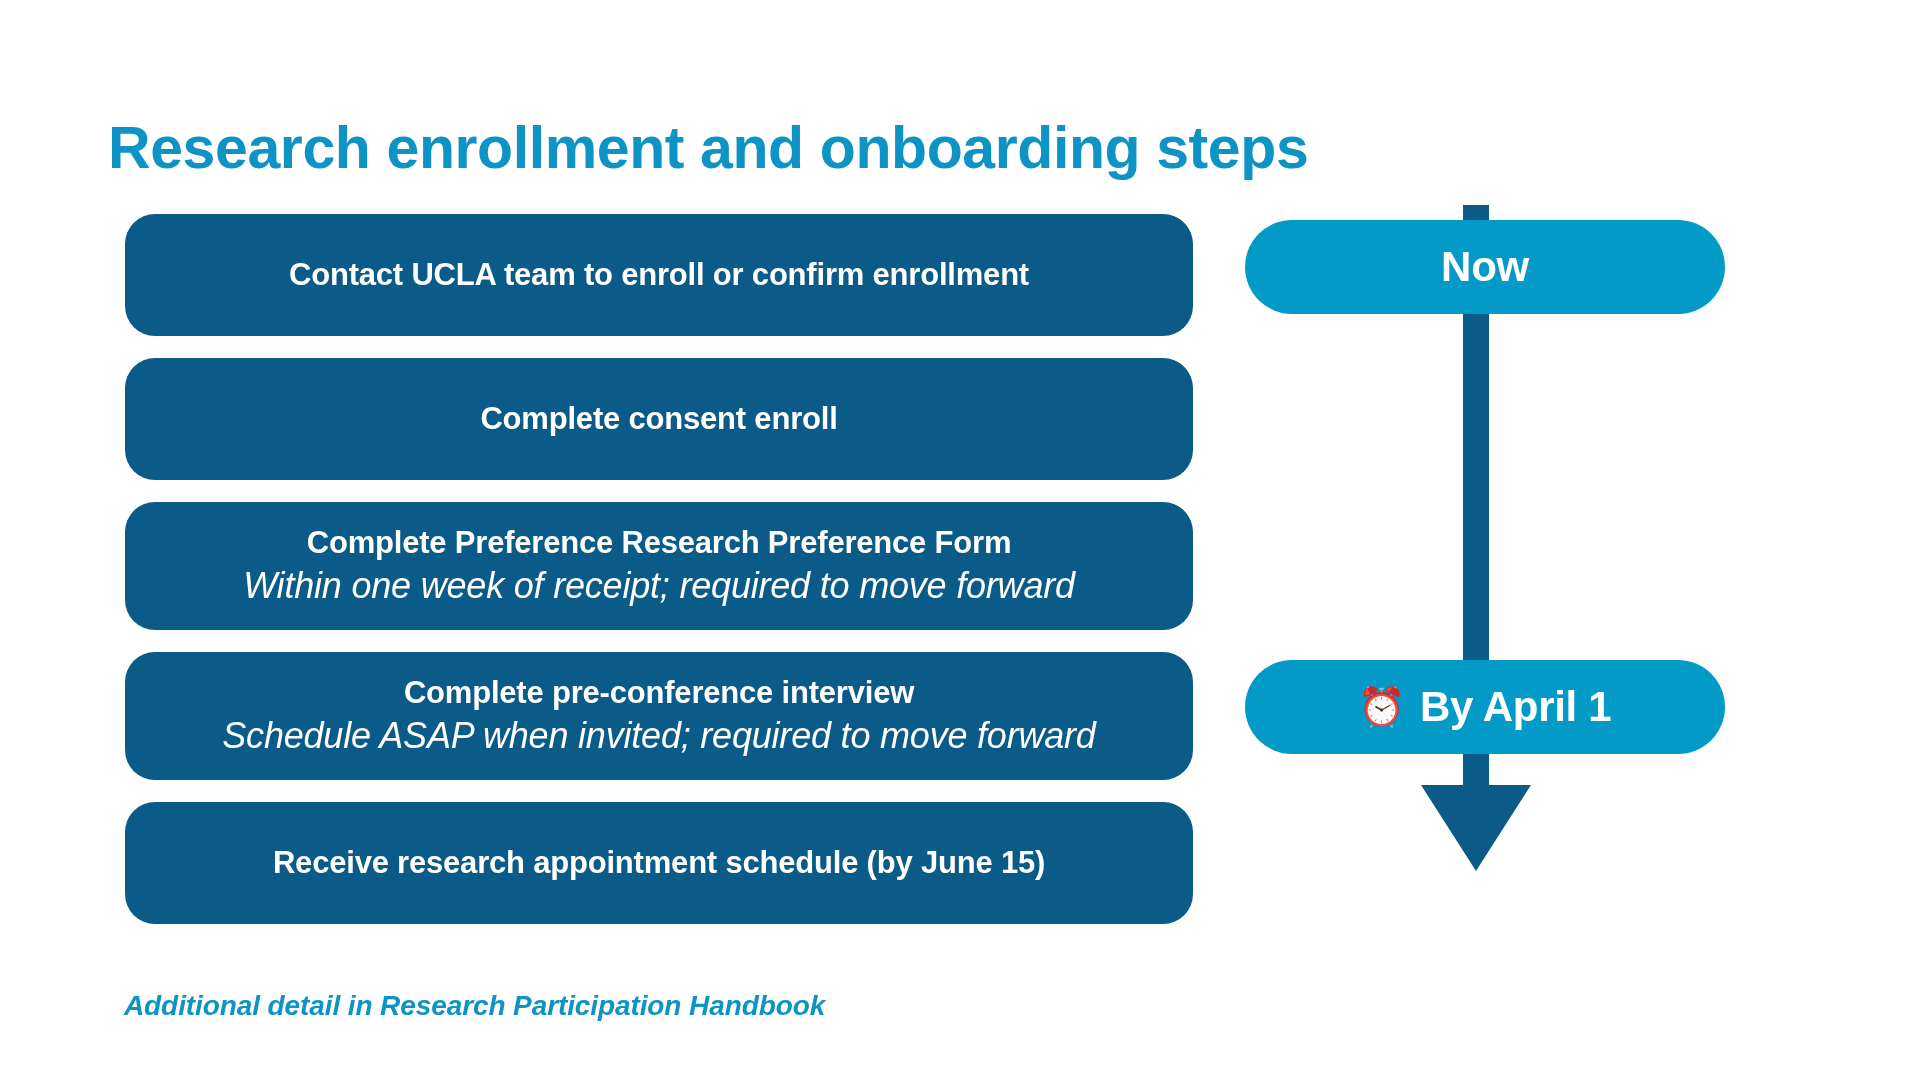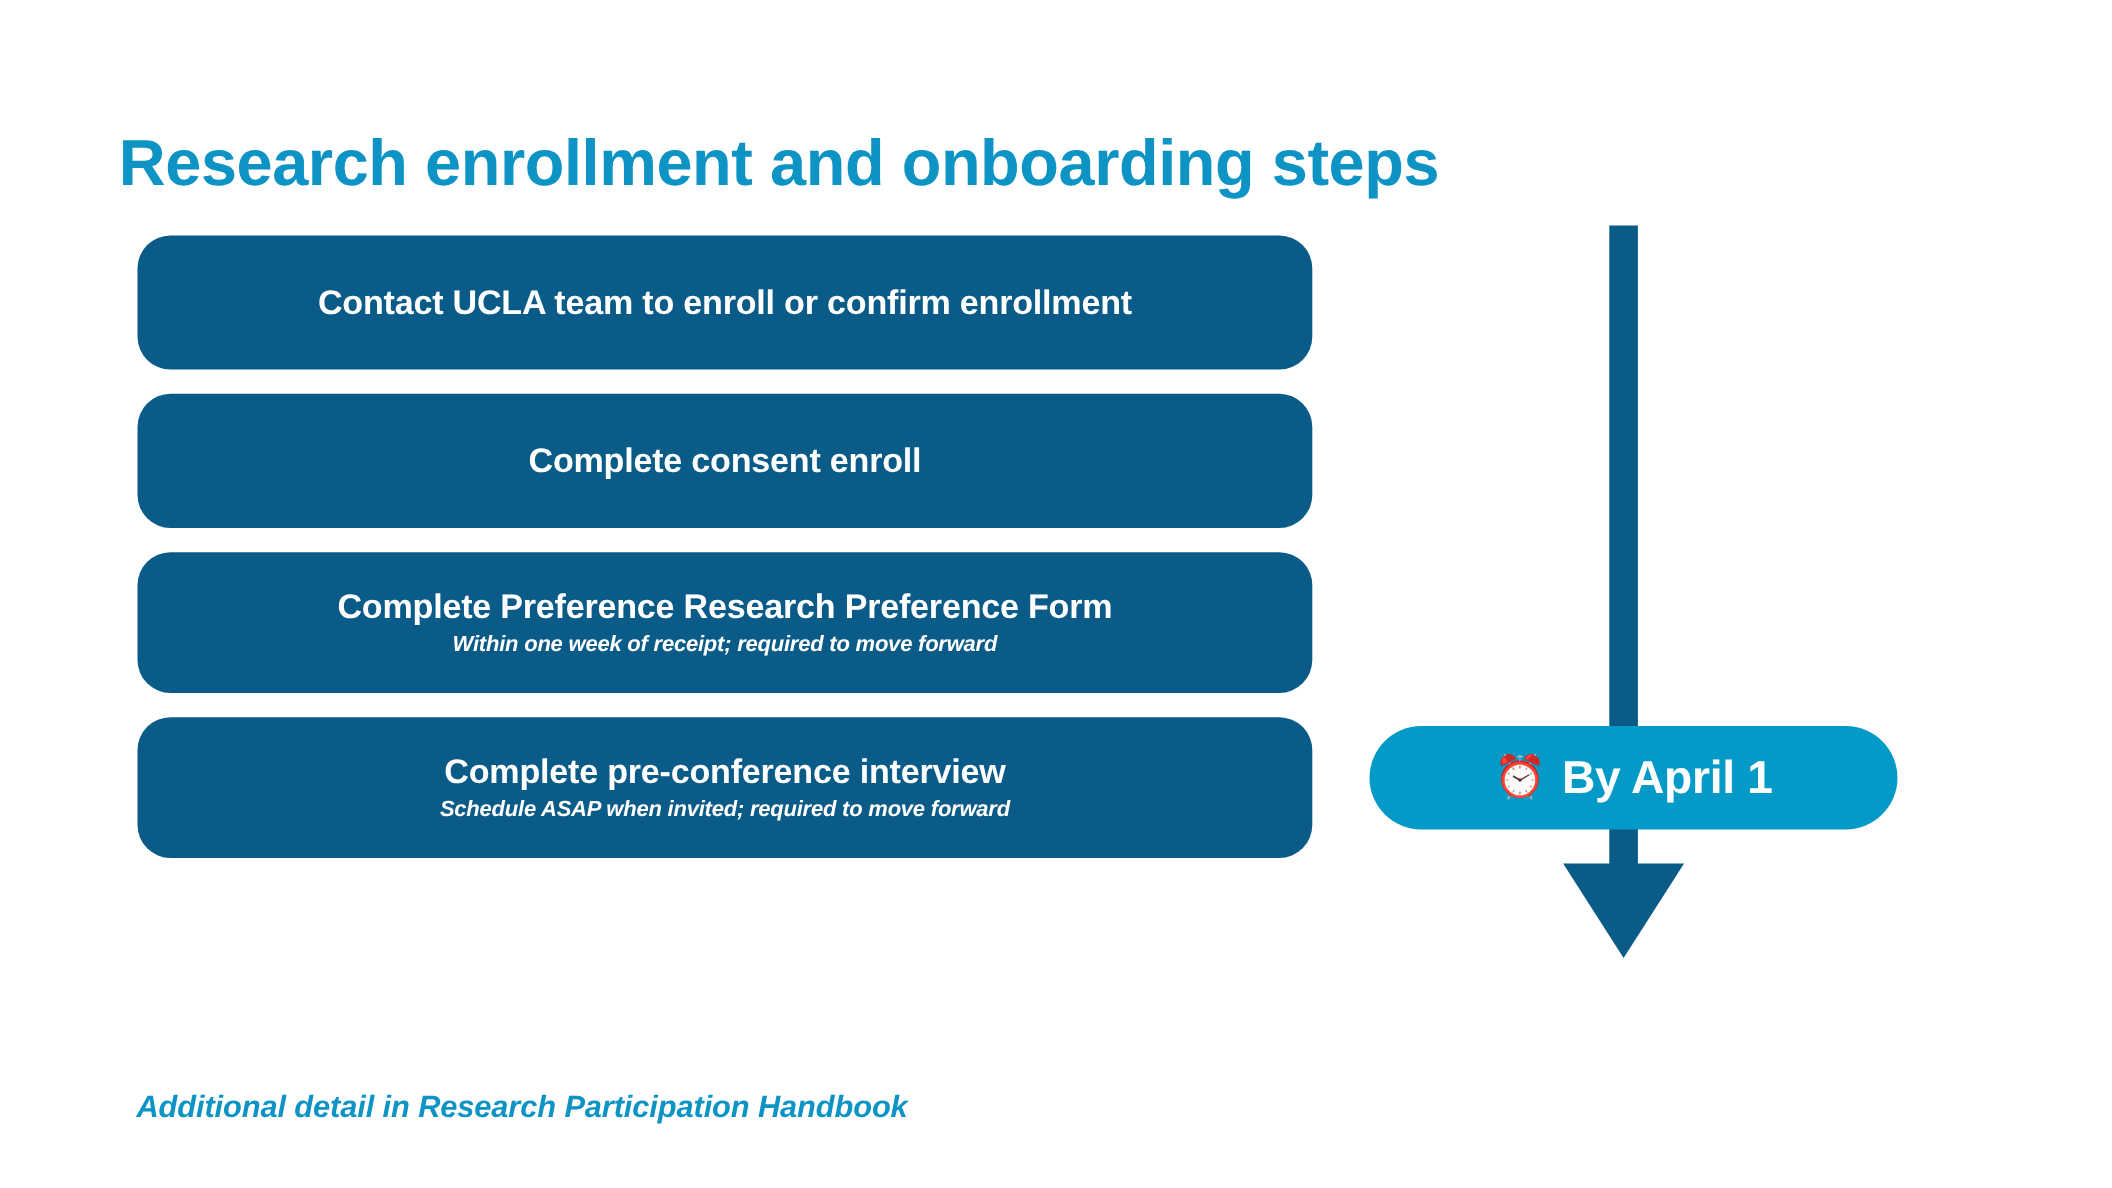--- a/index.html
+++ b/index.html
@@ -48,23 +48,23 @@
   .step-title {
     color:#ffffff;
     font-size:31px;
     font-weight:bold;
     text-align:center;
     line-height:1.15;
     letter-spacing:-0.2px;
   }
   .step-sub {
     color:#ffffff;
-    font-size:20px;
+    font-size:36px;
     font-style:italic;
-    font-weight:bold;
+    font-weight:normal;
     text-align:left;
     line-height:1.2;
     margin-top:4px;
     letter-spacing:-0.2px;
   }
 
   
   .timeline {
     position:absolute;
     left:1245px; top:205px;
@@ -141,28 +141,34 @@
     <div class="step-box two-line">
       <div class="step-title">Complete Preference Research Preference Form</div>
       <div class="step-sub">Within one week of receipt; required to move forward</div>
     </div>
 
     <div class="step-box two-line">
       <div class="step-title">Complete pre-conference interview</div>
       <div class="step-sub">Schedule ASAP when invited; required to move forward</div>
     </div>
 
+    <div class="step-box one-line">
+      <div class="step-title">Receive research appointment schedule (by June 15)</div>
+    </div>
 
   </div>
 
   <div class="timeline">
 
     <div class="tl-line"></div>
     <div class="tl-arrow"></div>
 
+    <div class="tl-pill tl-pill-now">
+      <span class="tl-pill-label">Now</span>
+    </div>
 
     <div class="tl-pill tl-pill-june">
       <span class="tl-pill-icon">⏰</span>
       <span class="tl-pill-label">By April 1</span>
     </div>
 
   </div>
 
   <div class="footer">Additional detail in Research Participation Handbook</div>
 

